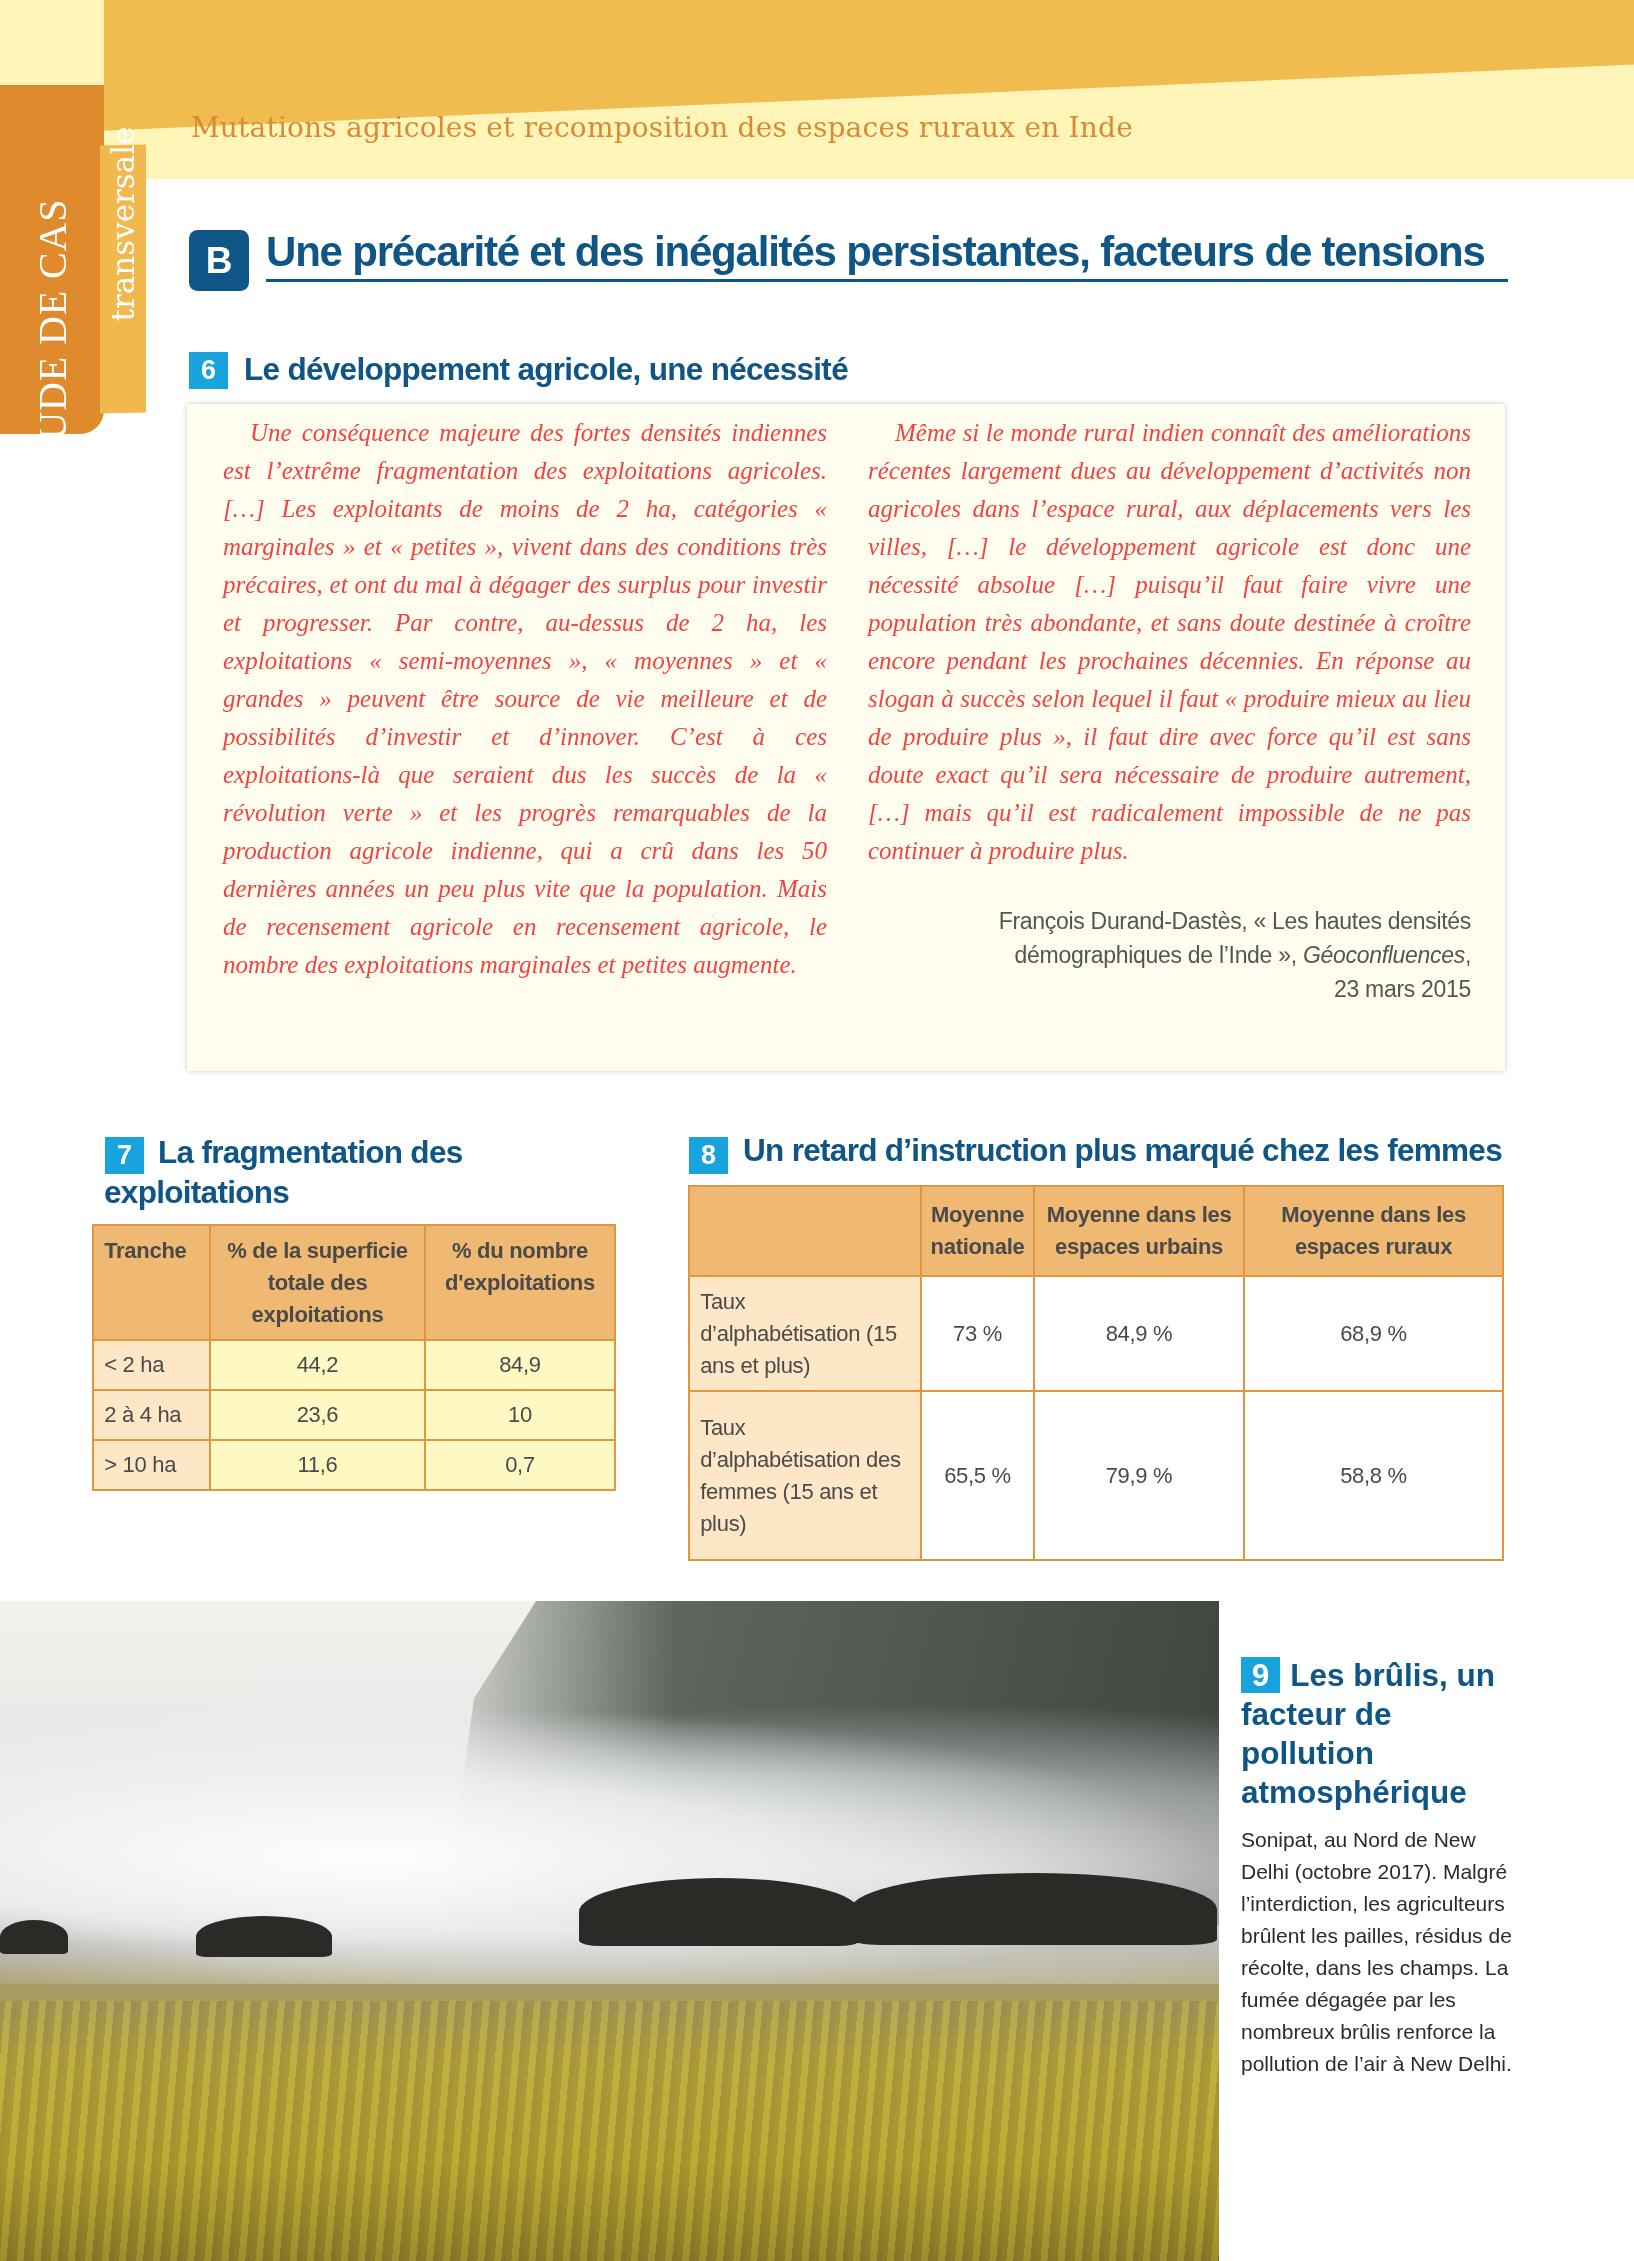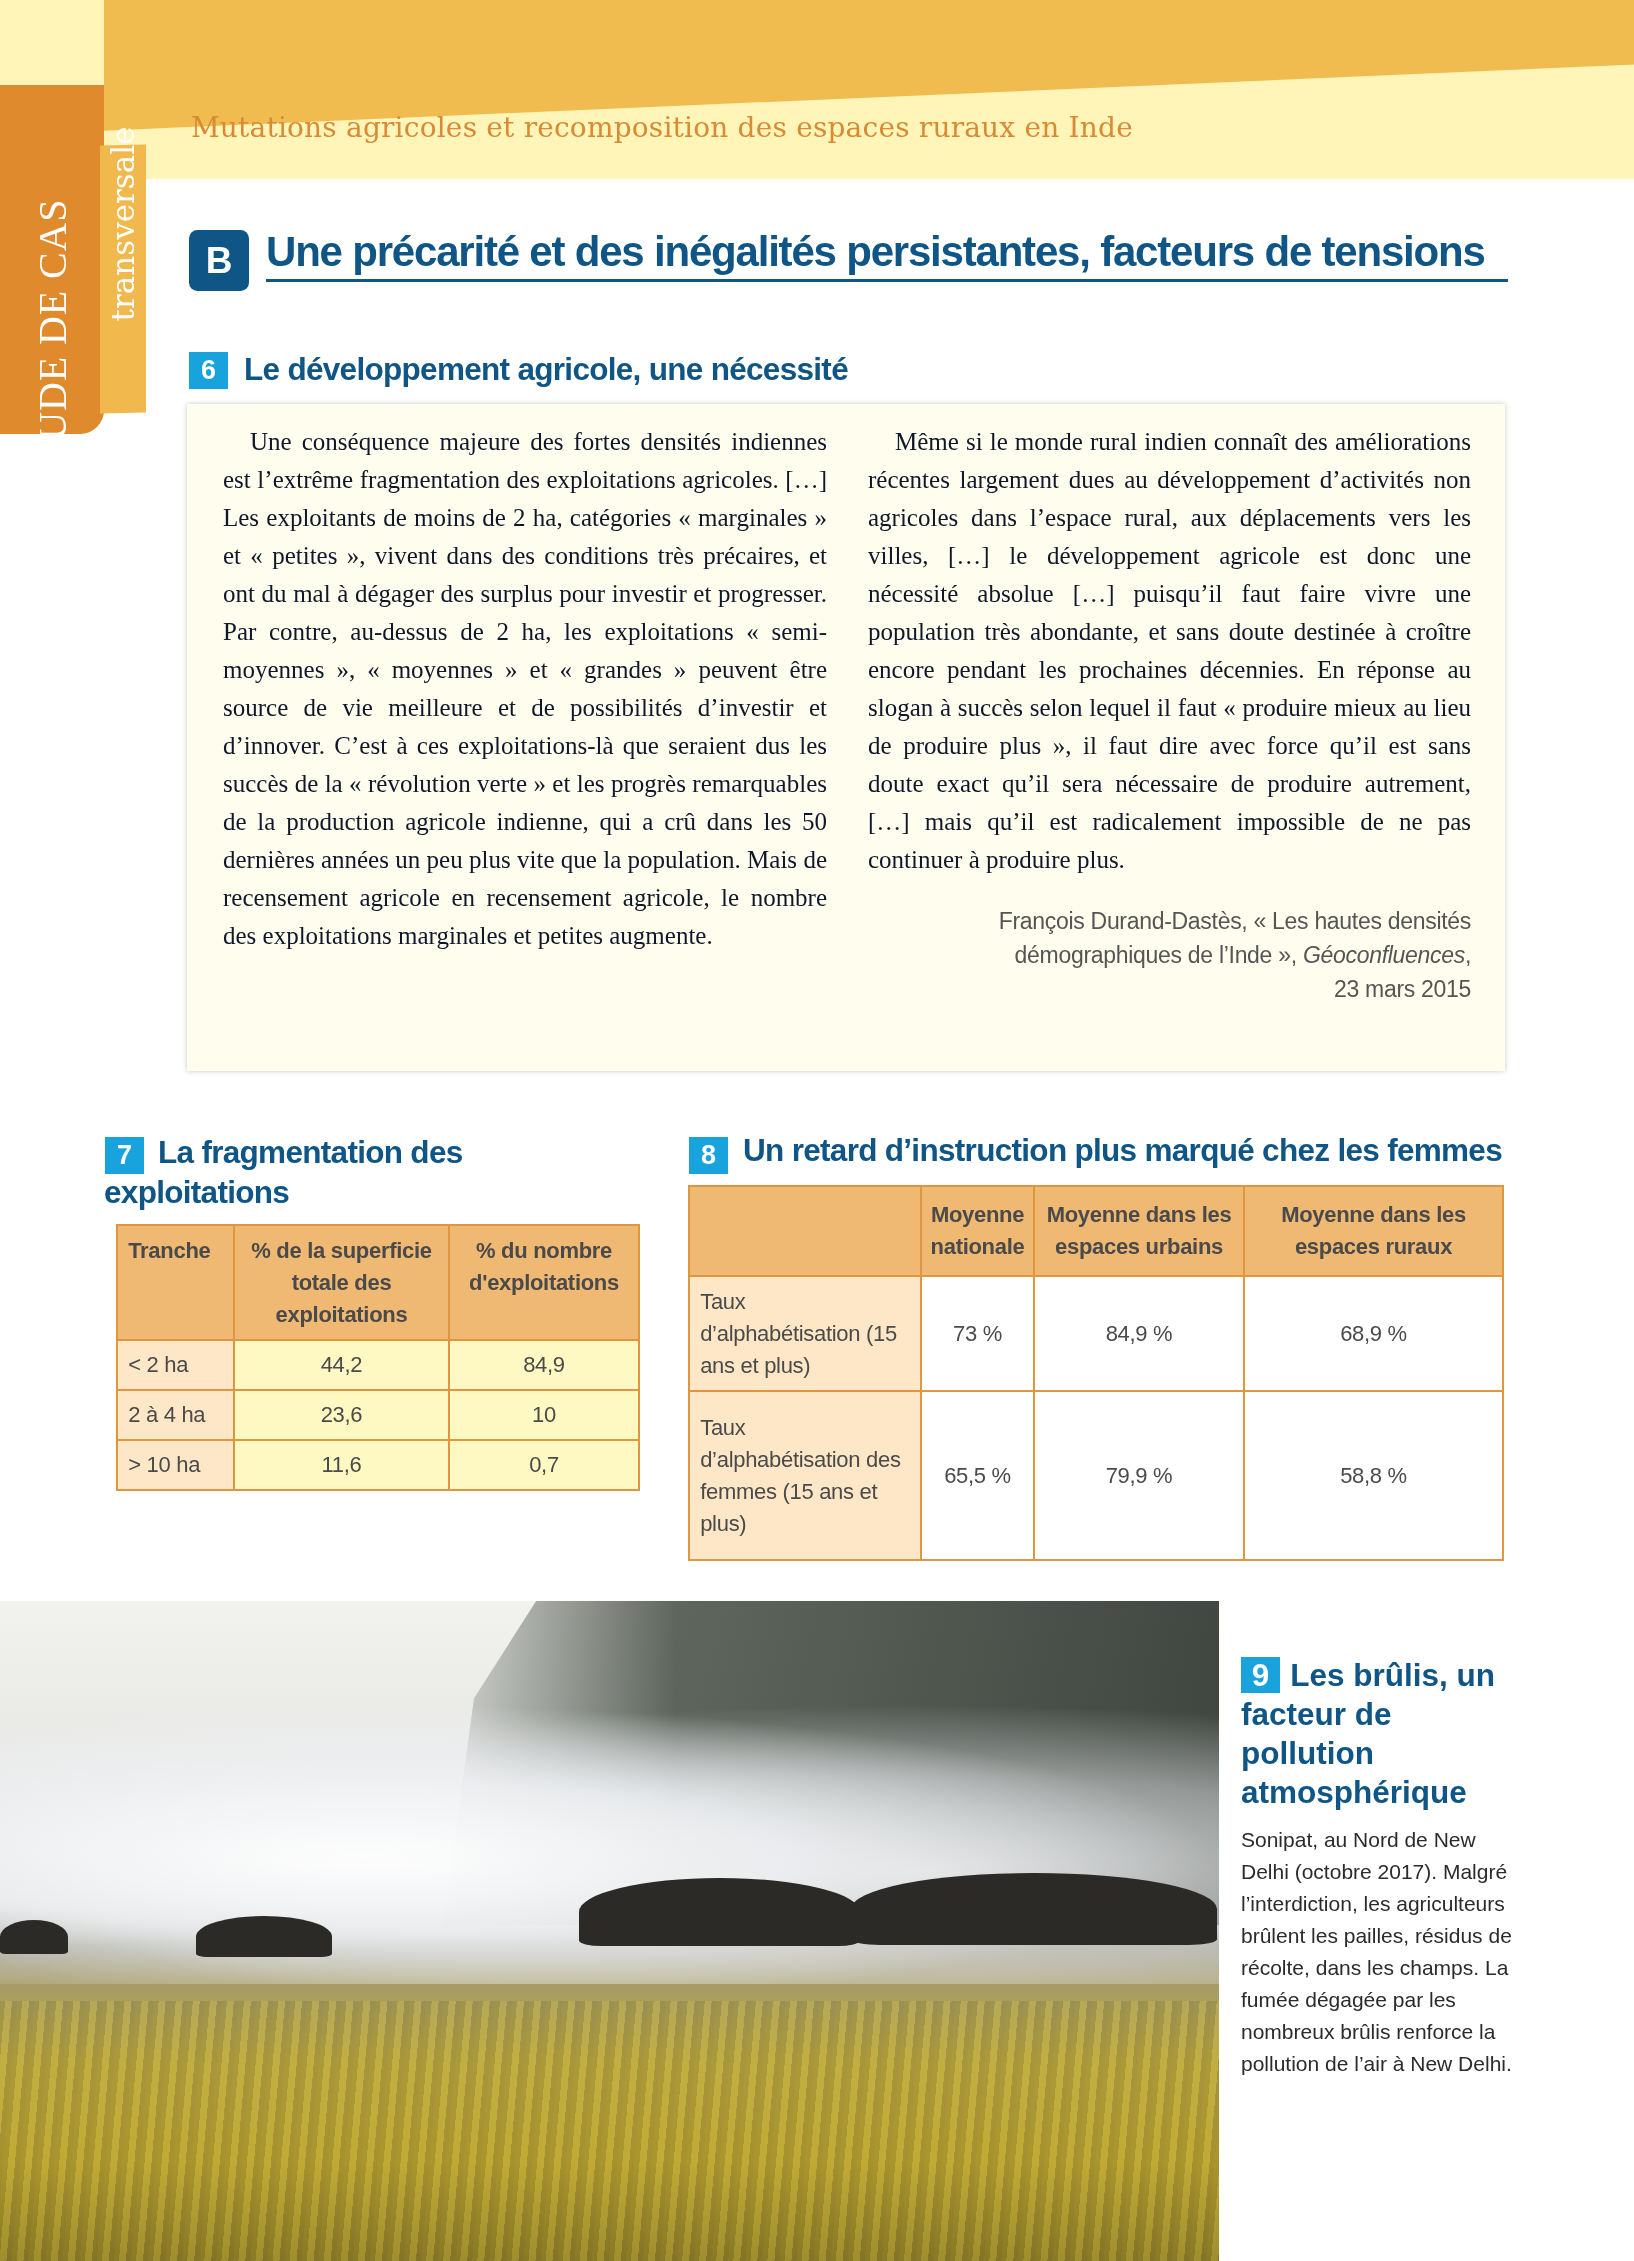--- a/index.html
+++ b/index.html
@@ -34,33 +34,33 @@
       letter-spacing: -1.2px; white-space: nowrap; }
   .sec-b-rule { position: absolute; left: 266px; top: 279px; width: 1242px; height: 3.4px; background: #0f5585; }
 
   .num-badge { position: absolute; background: #19a3dd; color: #fff; font-weight: bold; display: flex;
       align-items: center; justify-content: center; }
   .doc-h { position: absolute; color: #0f5585; font-weight: bold; letter-spacing: -0.7px; }
 
   
   .quote-box { position: absolute; left: 187px; top: 404px; width: 1318px; height: 667px; background: #fffdee;
       box-shadow: 0 0 5.1px rgba(0,0,0,0.22); }
-  .quote-col { position: absolute; top: 19px; font-family: "Liberation Serif", serif; font-size: 25px;
-      line-height: 38px; color: #0f172a; text-align: justify; }
+  .quote-col { position: absolute; top: 10px; font-family: "Liberation Serif", serif; font-size: 25px;
+      line-height: 38px; color: #ef4444; text-align: justify; font-style: italic; }
   .quote-col.left { left: 36px; width: 604px; }
   .quote-col.right { left: 681px; width: 603px; }
   .quote-col p { text-indent: 27px; }
   .citation { position: absolute; left: 681px; top: 500px; width: 603px; text-align: right;
       font-size: 23px; line-height: 34px; color: #555; letter-spacing: -0.3px; }
   .citation em { }
 
   
   table { border-collapse: collapse; position: absolute; }
   td, th { border: 2.6px solid #e0953f; }
-  .t7 { left: 116px; top: 1224px; width: 524px; font-size: 22px; letter-spacing: -0.3px; }
+  .t7 { left: 92px; top: 1224px; width: 524px; font-size: 22px; letter-spacing: -0.3px; }
   .t7 th { background: #efb873; color: #4a4a4a; font-weight: bold; vertical-align: top; padding: 8.5px 10.2px; line-height: 32px; }
   .t7 th.c0 { text-align: left; width: 117px; }
   .t7 th.c1 { width: 215px; text-align: center; }
   .t7 th.c2 { text-align: center; }
   .t7 td { height: 50px; color: #4a4a4a; text-align: center; background: #fef9c3; }
   .t7 td.lbl { text-align: left; padding-left: 10.2px; background: #fde7c6; }
 
   .t8 { left: 688px; top: 1185px; width: 816px; font-size: 22px; letter-spacing: -0.3px; }
   .t8 th { background: #efb873; color: #4a4a4a; font-weight: bold; text-align: center; padding: 8.5px 6.8px; line-height: 32px; height: 90px; }
   .t8 th.c0 { width: 232px; }

